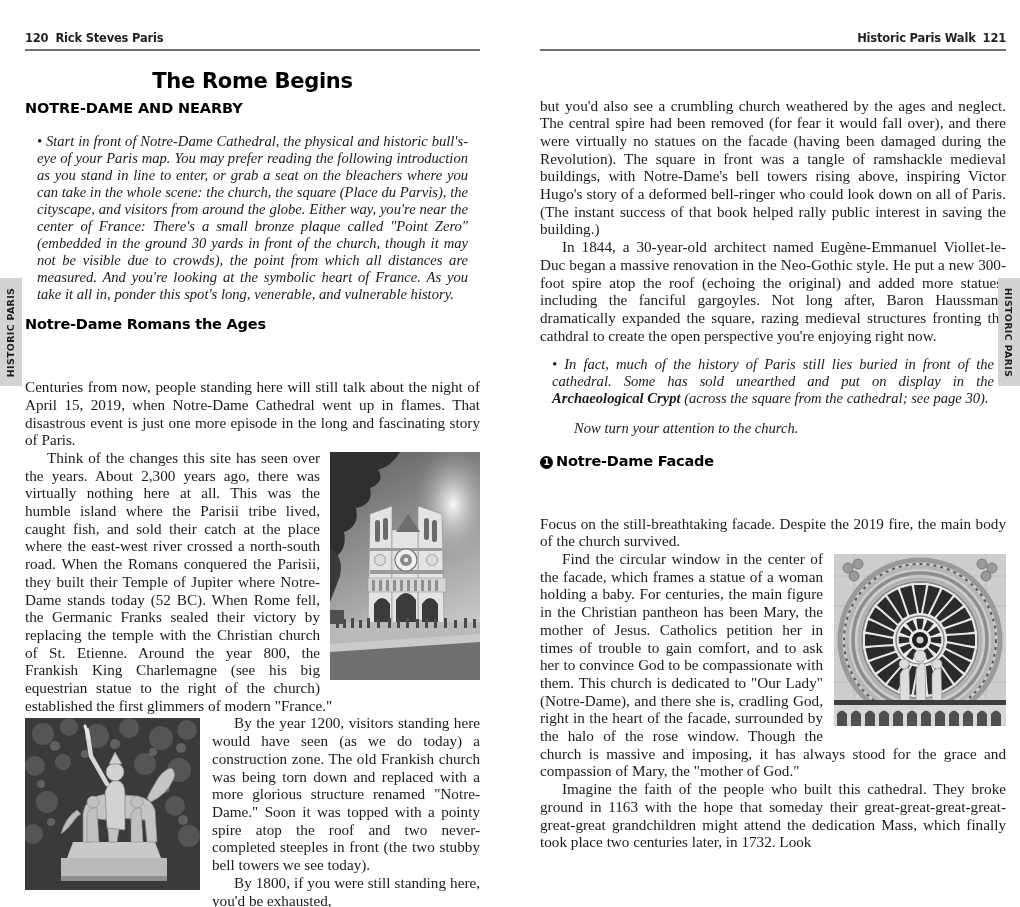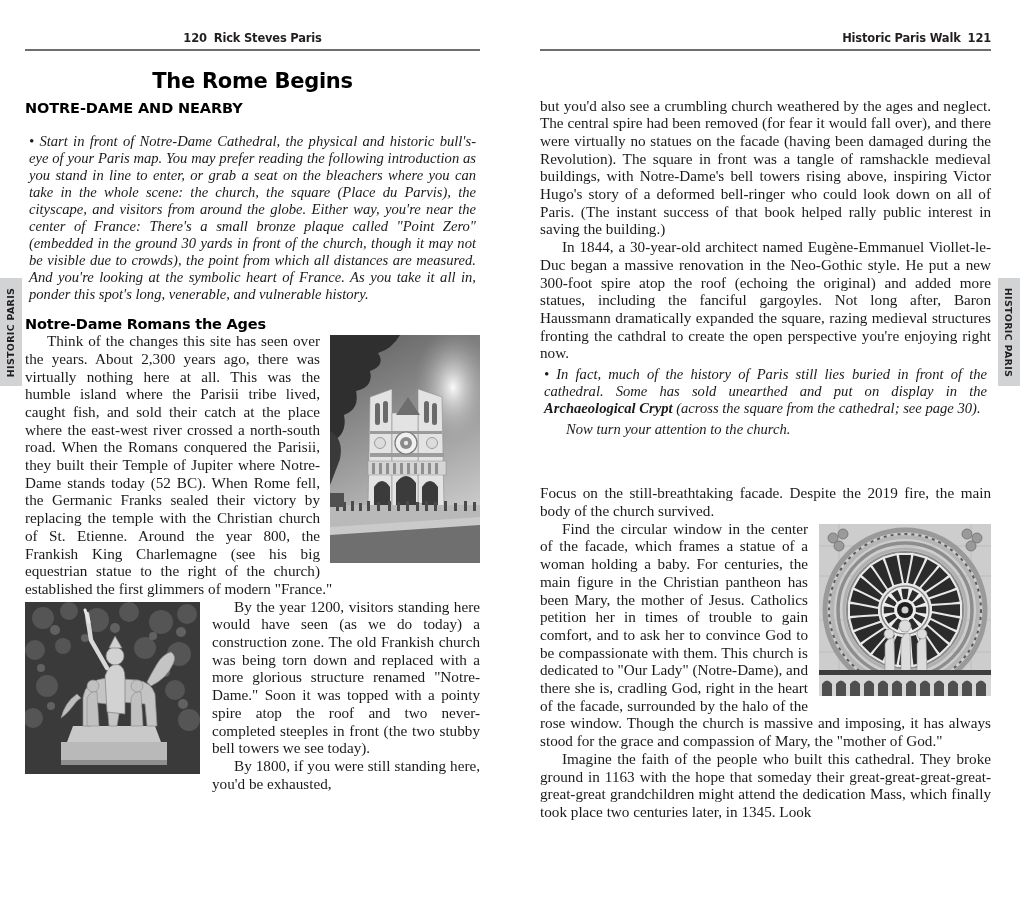--- a/index.html
+++ b/index.html
@@ -20,35 +20,35 @@
     inset: 0;
     display: flex;
   }
   .page {
     position: relative;
     width: 510px;
     height: 907px;
     box-sizing: border-box;
   }
   .page-left  { padding: 30px 30px 0 25px; }
-  .page-right { padding: 30px 29px 0 30px; }
+  .page-right { padding: 30px 14px 0 30px; }
 
   
   .runhead {
     font-family: "DejaVu Sans", sans-serif;
     font-size: 11.5px;
     font-weight: bold;
     letter-spacing: -0.2px;
     color: #231f20;
     line-height: 1;
     height: 14px;
     display: flex;
     align-items: flex-end;
   }
-  .runhead.left  { justify-content: center; }
+  .runhead.left  { justify-content: flex-start; }
   .runhead.right { justify-content: flex-end; }
   .runhead .folio { font-weight: bold; }
   .runhead .gap { display: inline-block; width: 7px; }
   .rule {
     height: 1.5px;
     background: #6d6e71;
     margin-top: 5px;
     margin-bottom: 18px;
   }
 
@@ -107,21 +107,21 @@
     margin: 0;
     font-size: 15.2px;
     line-height: 1.165;
     text-align: justify;
     text-indent: 22px;
     hyphens: auto;
     -webkit-hyphens: auto;
   }
   p.body.noindent { text-indent: 0; margin-top: 46px; }
   p.italic {
-    margin: 4px;
+    margin: 12px;
     font-size: 14.6px;
     font-style: italic;
     line-height: 1.17;
     text-align: justify;
     text-indent: 0;
     hyphens: auto;
     -webkit-hyphens: auto;
   }
   p.italic.indent { text-indent: 22px; }
   p.italic b { font-weight: bold; font-style: italic; }
@@ -191,20 +191,21 @@
     <div class="rule"></div>
 
     <h1 class="walk-title">The Rome Begins</h1>
 
     <h2 class="section-head">NOTRE-DAME AND NEARBY</h2>
 
     <p class="italic">• Start in front of Notre-Dame Cathedral, the physical and historic bull's-eye of your Paris map. You may prefer reading the following introduction as you stand in line to enter, or grab a seat on the bleachers where you can take in the whole scene: the church, the square (Place du Parvis), the cityscape, and visitors from around the globe. Either way, you're near the center of France: There's a small bronze plaque called "Point Zero" (embedded in the ground 30 yards in front of the church, though it may not be visible due to crowds), the point from which all distances are measured. And you're looking at the symbolic heart of France. As you take it all in, ponder this spot's long, venerable, and vulnerable history.</p>
 
     <h3 class="sub-head">Notre-Dame Romans the Ages</h3>
 
+    <p class="body noindent">Centuries from now, people standing here will still talk about the night of April 15, 2019, when Notre-Dame Cathedral went up in flames. That disastrous event is just one more episode in the long and fascinating story of Paris.</p>
 
     <div class="fig fig-notredame">
       <svg viewBox="0 0 150 228" preserveAspectRatio="none" aria-hidden="true">
         <defs>
           <linearGradient id="skyA" x1="0" y1="0" x2="0.3" y2="1">
             <stop offset="0%" stop-color="#5e5e5e"></stop>
             <stop offset="55%" stop-color="#9a9a9a"></stop>
             <stop offset="100%" stop-color="#cfcfcf"></stop>
           </linearGradient>
           <radialGradient id="sunA" cx="0.82" cy="0.23" r="0.26">
@@ -372,20 +373,21 @@
     </div>
     <div class="rule"></div>
 
     <p class="body noindent">but you'd also see a crumbling church weathered by the ages and neglect. The central spire had been removed (for fear it would fall over), and there were virtually no statues on the facade (having been damaged during the Revolution). The square in front was a tangle of ramshackle medieval buildings, with Notre-Dame's bell towers rising above, inspiring Victor Hugo's story of a deformed bell-ringer who could look down on all of Paris. (The instant success of that book helped rally public interest in saving the building.)</p>
     <p class="body">In 1844, a 30-year-old architect named Eugène-Emmanuel Viollet-le-Duc began a massive renovation in the Neo-Gothic style. He put a new 300-foot spire atop the roof (echoing the original) and added more statues, including the fanciful gargoyles. Not long after, Baron Haussmann dramatically expanded the square, razing medieval structures fronting the cathdral to create the open perspective you're enjoying right now.</p>
 
     <p class="italic"><span>• In fact, much of the history of Paris still lies buried in front of the cathedral. Some has sold unearthed and put on display in the </span><b>Archaeological Crypt</b><span> (across the square from the cathedral; see page 30).</span></p>
 
     <p class="italic indent">Now turn your attention to the church.</p>
 
+    <h3 class="stop-head"><span class="stopnum">1</span><span>Notre-Dame Facade</span></h3>
 
     <p class="body noindent">Focus on the still-breathtaking facade. Despite the 2019 fire, the main body of the church survived.</p>
 
     <div class="fig fig-rose">
       <svg viewBox="0 0 172 172" preserveAspectRatio="none" aria-hidden="true">
         <rect width="172" height="172" fill="#cdcdcd"></rect>
 
         <g stroke="#b8b8b8" stroke-width="0.7">
           <line x1="0" y1="22" x2="172" y2="22"></line>
             <line x1="0" y1="52" x2="172" y2="52"></line>
@@ -560,19 +562,19 @@
           <path d="M101 172 L101 160 Q106 153 111 160 L111 172 Z"></path>
           <path d="M115 172 L115 160 Q120 153 125 160 L125 172 Z"></path>
           <path d="M129 172 L129 160 Q134 153 139 160 L139 172 Z"></path>
           <path d="M143 172 L143 160 Q148 153 153 160 L153 172 Z"></path>
           <path d="M157 172 L157 160 Q162 153 167 160 L167 172 Z"></path>
         </g>
       </svg>
     </div>
 
     <p class="body">Find the circular window in the center of the facade, which frames a statue of a woman holding a baby. For centuries, the main figure in the Christian pantheon has been Mary, the mother of Jesus. Catholics petition her in times of trouble to gain comfort, and to ask her to convince God to be compassionate with them. This church is dedicated to "Our Lady" (Notre-Dame), and there she is, cradling God, right in the heart of the facade, surrounded by the halo of the rose window. Though the church is massive and imposing, it has always stood for the grace and compassion of Mary, the "mother of God."</p>
-    <p class="body">Imagine the faith of the people who built this cathedral. They broke ground in 1163 with the hope that someday their great-great-great-great-great-great grandchildren might attend the dedication Mass, which finally took place two centuries later, in 1345. Look</p>
+    <p class="body">Imagine the faith of the people who built this cathedral. They broke ground in 1163 with the hope that someday their great-great-great-great-great-great grandchildren might attend the dedication Mass, which finally took place two centuries later, in 1732. Look</p>
 
     <div class="sidetab r">
       <span>HISTORIC PARIS</span>
     </div>
   </div>
 </div>
 
 </body></html>

